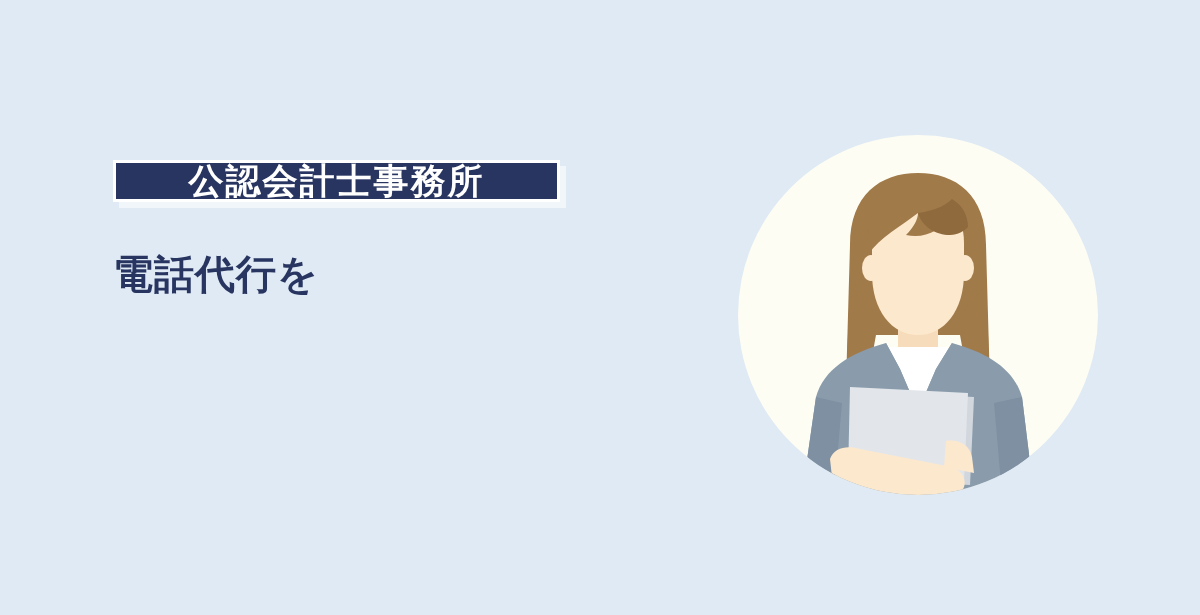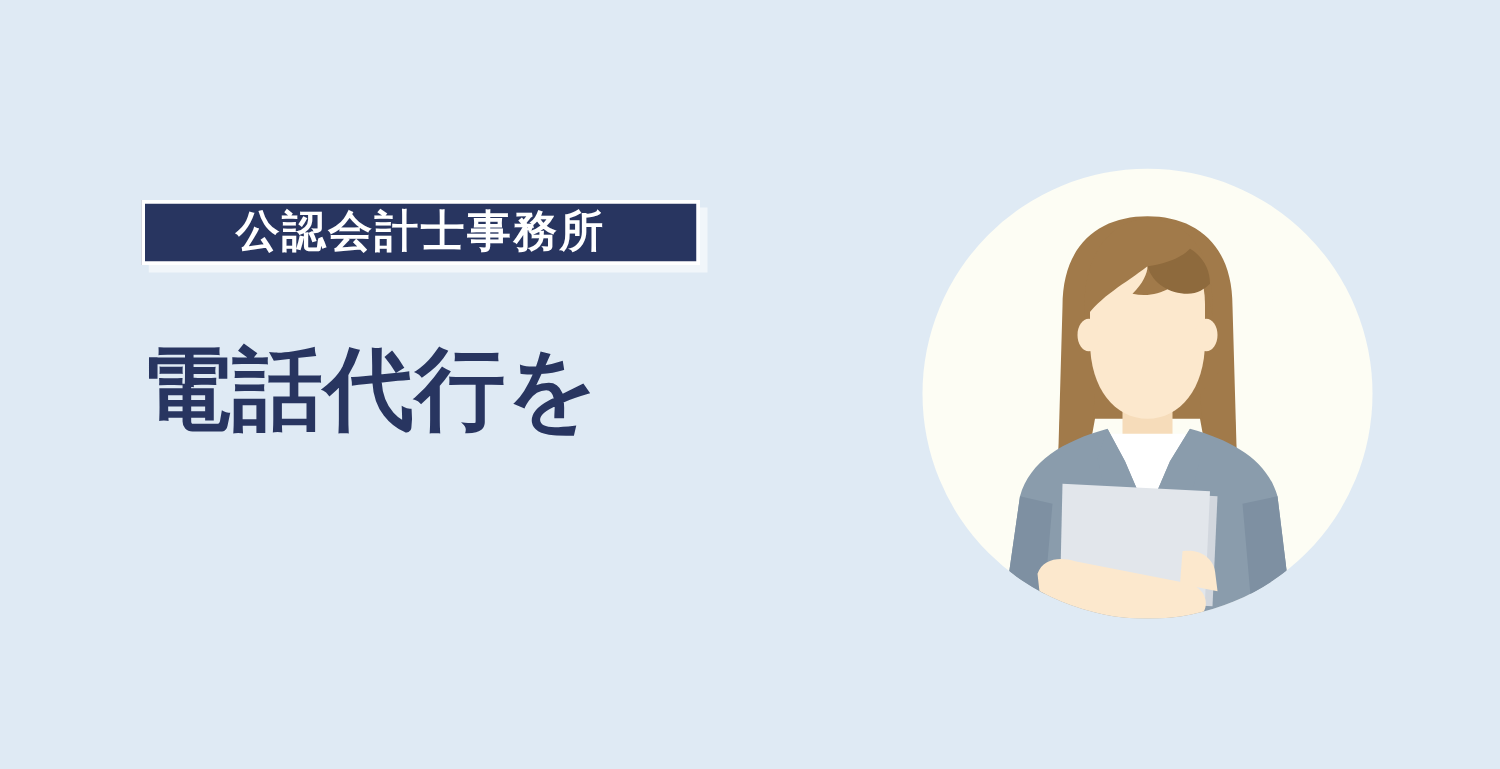--- a/index.html
+++ b/index.html
@@ -26,21 +26,21 @@
     left: 113px;
     top: 160px;
     width: 620px;
   }
 
   #badge {
     position: relative;
     display: inline-block;
     box-sizing: border-box;
     width: 447px;
-    height: 52px;
+    height: 42px;
     background: #283560;
     border: 3px solid #ffffff;
     box-shadow: 6px 6px 0 rgba(255,255,255,0.55);
     margin-left: 0;
   }
   #badge-label {
     position: absolute;
     left: 0;
     right: 0;
     top: 50%;
@@ -51,21 +51,21 @@
     font-weight: 700;
     letter-spacing: 2px;
     line-height: 1;
     white-space: nowrap;
     font-family: "DejaVu Sans", "Liberation Sans", sans-serif;
   }
 
   #headline {
     margin-top: 36px;
     color: #283560;
-    font-size: 72px;
+    font-size: 40px;
     font-weight: 700;
     line-height: 1.62;
     letter-spacing: 1px;
     white-space: nowrap;
     font-family: "DejaVu Sans", "Liberation Sans", sans-serif;
   }
   .headline-line { display: block; }
 
   
   #illustration {

